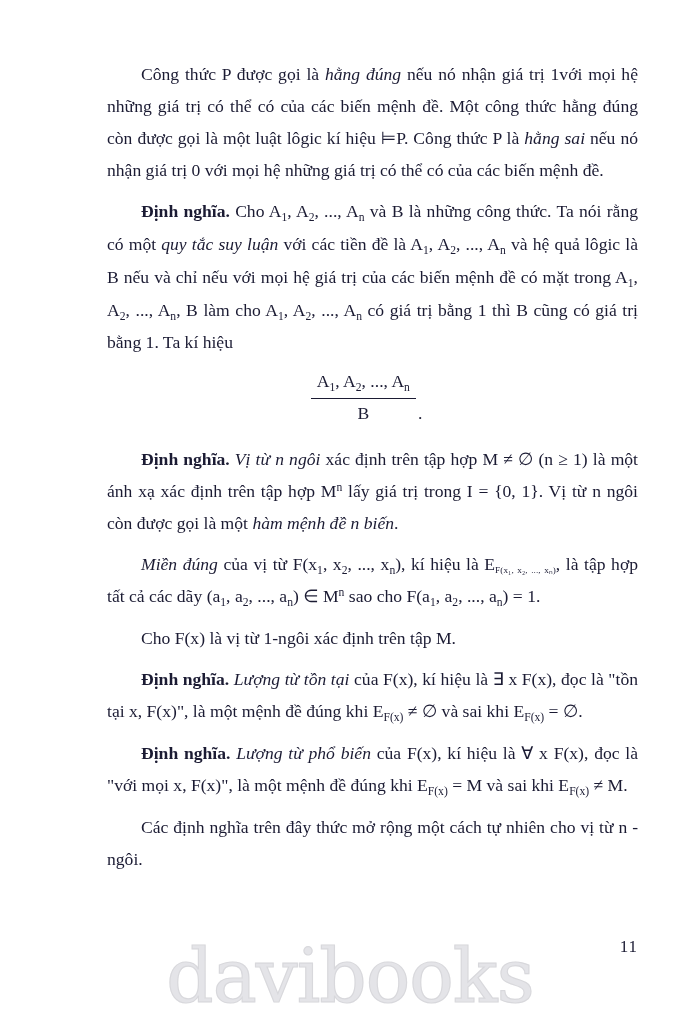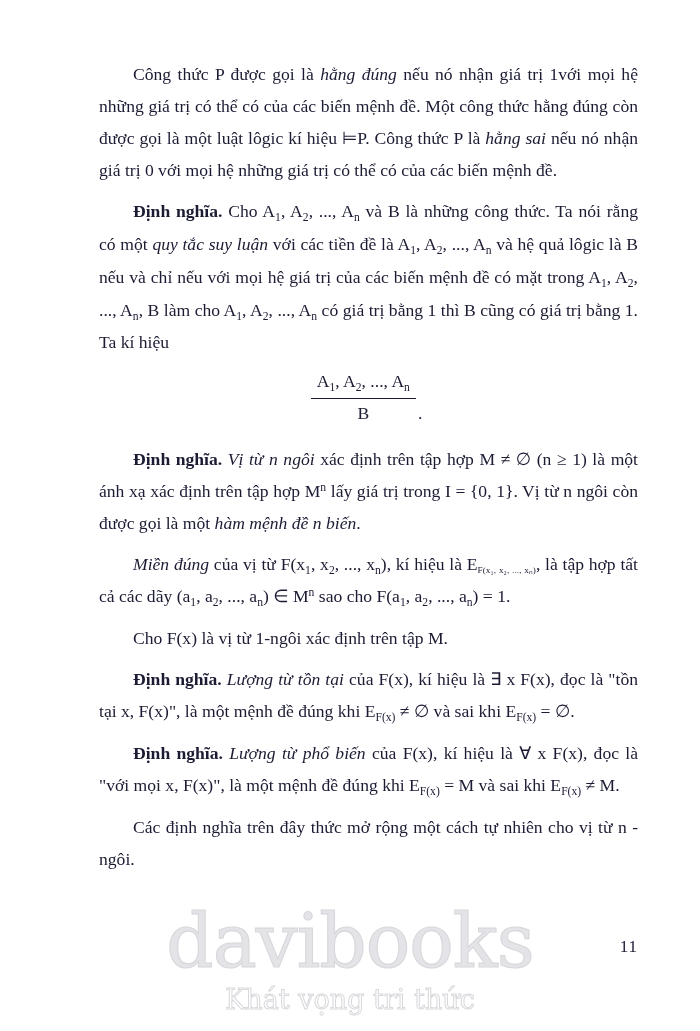--- a/index.html
+++ b/index.html
@@ -25,21 +25,21 @@
   }
   .content {
     position: relative;
     z-index: 3;
     font-size: 17.6px;
     line-height: 1.82;
     text-align: justify;
     color: #1b1b33;
   }
   p {
-    margin: 0 0 9px 4px;
+    margin: 0 0 9px 12px;
     text-indent: 0;
   }
   p.indent {
     text-indent: 34px;
   }
   .b { font-weight: bold; }
   .i { font-style: italic; }
   .sub {
     font-size: 0.66em;
     vertical-align: -0.32em;
@@ -114,21 +114,20 @@
     line-height: 1;
   }
 </style>
 </head>
 <body>
 
 <div class="page">
 
   <div class="watermark">
     <div class="wm-main">davibooks</div>
-    <div class="wm-sub">Khát vọng tri thức</div>
   </div>
 
   <div class="content">
 
     <p class="indent"><span>Công thức P được gọi là </span><span class="i">hằng đúng</span><span> nếu nó nhận giá trị 1với mọi hệ những giá trị có thể có của các biến mệnh đề. Một công thức hằng đúng còn được gọi là một luật lôgic kí hiệu ⊨P. Công thức P là </span><span class="i">hằng sai</span><span> nếu nó nhận giá trị 0 với mọi hệ những giá trị có thể có của các biến mệnh đề.</span></p>
 
     <p class="indent"><span class="b">Định nghĩa.</span><span> Cho A</span><span class="sub">1</span><span>, A</span><span class="sub">2</span><span>, ..., A</span><span class="sub">n</span><span> và B là những công thức. Ta nói rằng có một </span><span class="i">quy tắc suy luận</span><span> với các tiền đề là A</span><span class="sub">1</span><span>, A</span><span class="sub">2</span><span>, ..., A</span><span class="sub">n</span><span> và hệ quả lôgic là B nếu và chỉ nếu với mọi hệ giá trị của các biến mệnh đề có mặt trong A</span><span class="sub">1</span><span>, A</span><span class="sub">2</span><span>, ..., A</span><span class="sub">n</span><span>, B làm cho A</span><span class="sub">1</span><span>, A</span><span class="sub">2</span><span>, ..., A</span><span class="sub">n</span><span> có giá trị bằng 1 thì B cũng có giá trị bằng 1. Ta kí hiệu</span></p>
 
     <div class="frac">
       <span class="inner">

